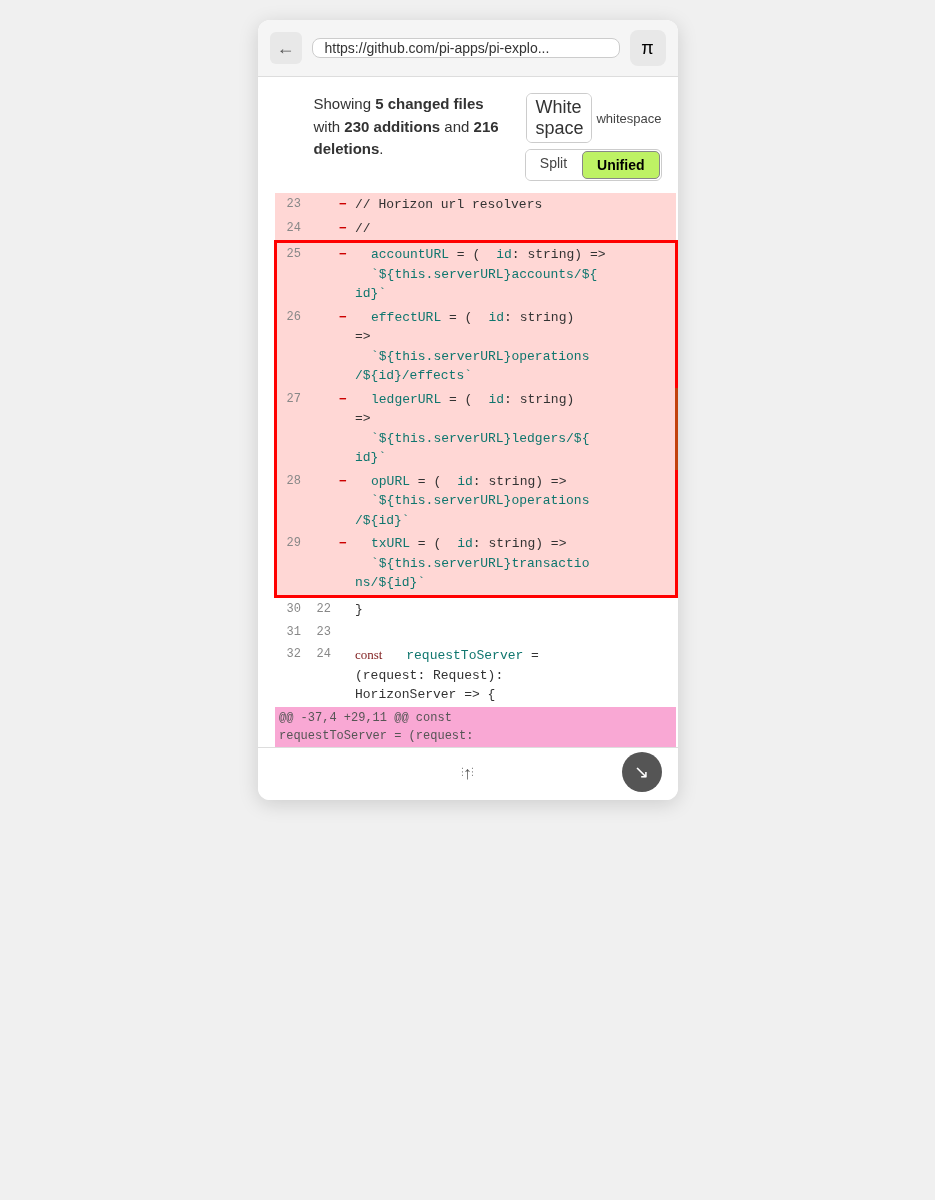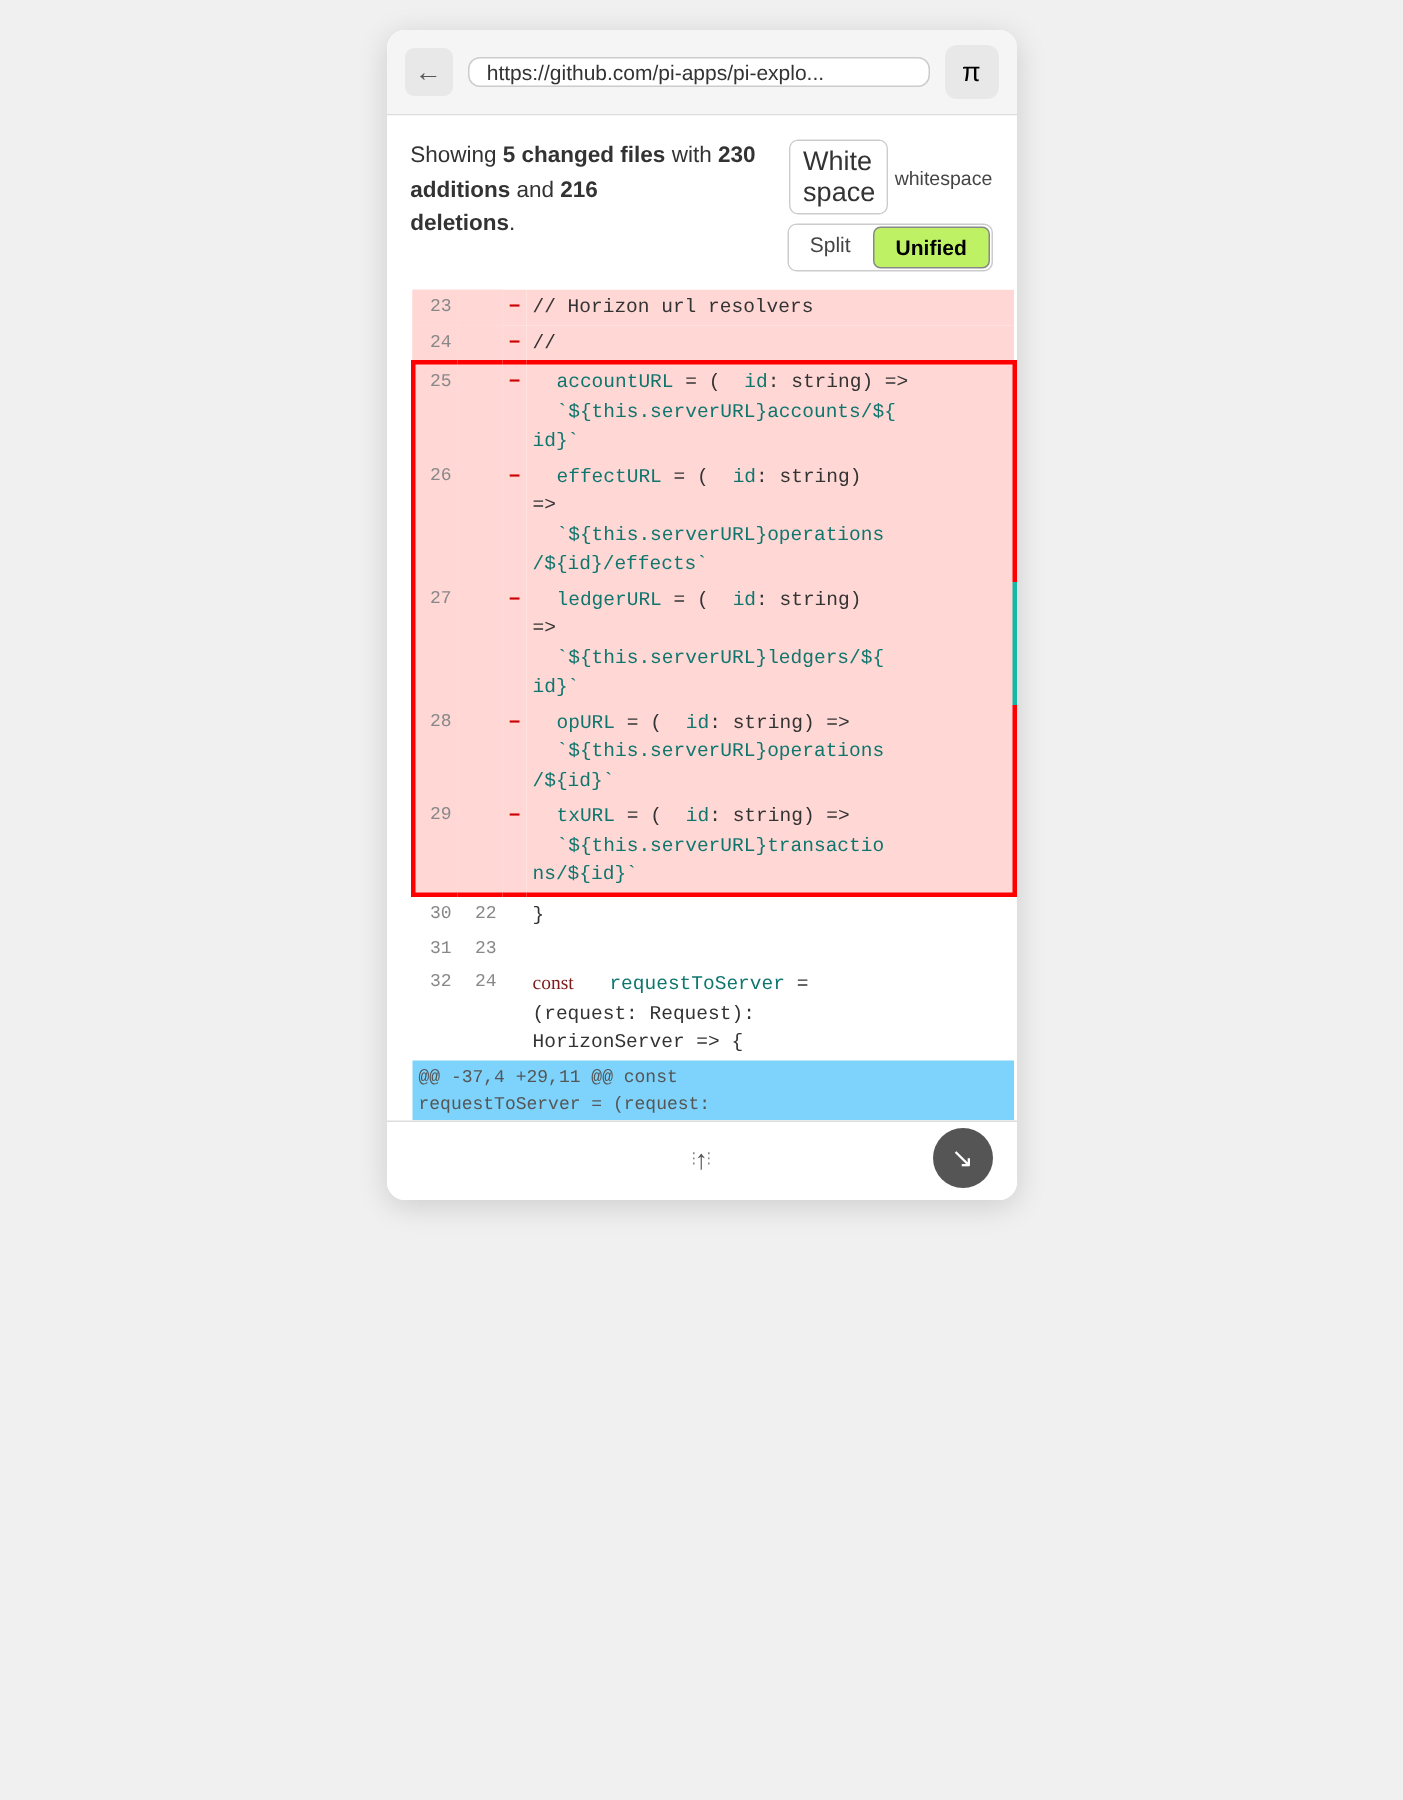--- a/index.html
+++ b/index.html
@@ -69,20 +69,21 @@
       flex-shrink: 0;
     }
     
     .diff-header {
       padding: 16px 16px 12px;
       background: #fff;
       display: flex;
       align-items: flex-start;
       justify-content: space-between;
       gap: 12px;
+      margin-left: 40px;
     }
     .diff-summary {
       font-size: 15px;
       color: #333;
       line-height: 1.5;
       flex: 1;
     }
     .diff-summary strong {
       font-weight: 700;
     }
@@ -182,21 +183,21 @@
     .line-deleted .line-op {
       color: #c00;
     }
     .line-normal {
       background: #fff;
     }
     .code-blue { color: #0f766e; margin-left: 16px; }
     .code-orange { color: #7f1d1d; font-family: Liberation Serif, serif; }
     .code-black { color: #333; }
     .hunk-header {
-      background: #7dd3fc;
+      background: #f9a8d4;
       color: #555;
       font-size: 12px;
       padding: 3px 8px;
     }
     
     .bottom-bar {
       background: #fff;
       border-top: 1px solid #ddd;
       display: flex;
       align-items: center;
@@ -322,21 +323,21 @@
             <span class="code-black">    </span><span class="code-blue">effectURL</span><span class="code-black"> = (</span><span class="code-blue">id</span><span class="code-black">: string)</span><br>
             <span class="code-black">    =&gt;</span><br>
             <span class="code-blue">    `${this.serverURL}operations<br>    /${id}/effects`</span>
           </td>
         </tr>
 
         <tr class="line-deleted highlighted-rows">
           <td class="line-num" style="border-left: 3px solid red;">27</td>
           <td class="line-num"></td>
           <td class="line-op" style="color:#c00;">−</td>
-          <td class="line-content" style="border-right: 3px solid #14b8a6;">
+          <td class="line-content" style="border-right: 3px solid #c2410c;">
             <span class="code-black">    </span><span class="code-blue">ledgerURL</span><span class="code-black"> = (</span><span class="code-blue">id</span><span class="code-black">: string)</span><br>
             <span class="code-black">    =&gt;</span><br>
             <span class="code-blue">    `${this.serverURL}ledgers/${<br>    id}`</span>
           </td>
         </tr>
 
         <tr class="line-deleted highlighted-rows">
           <td class="line-num" style="border-left: 3px solid red;">28</td>
           <td class="line-num"></td>
           <td class="line-op" style="color:#c00;">−</td>

